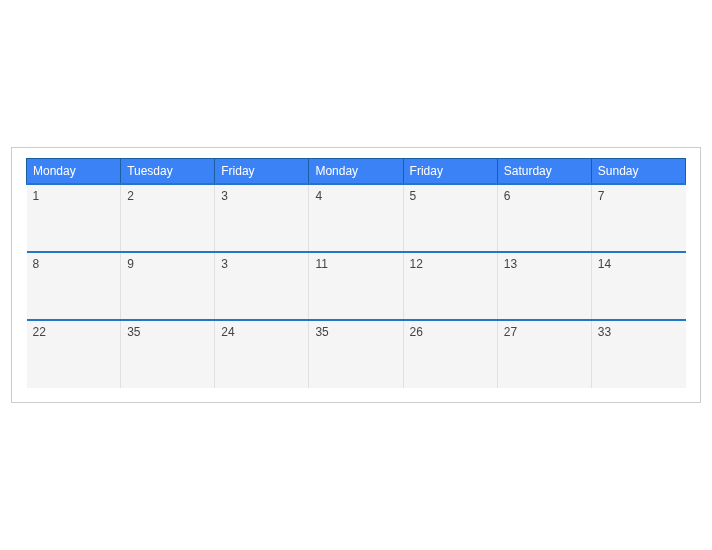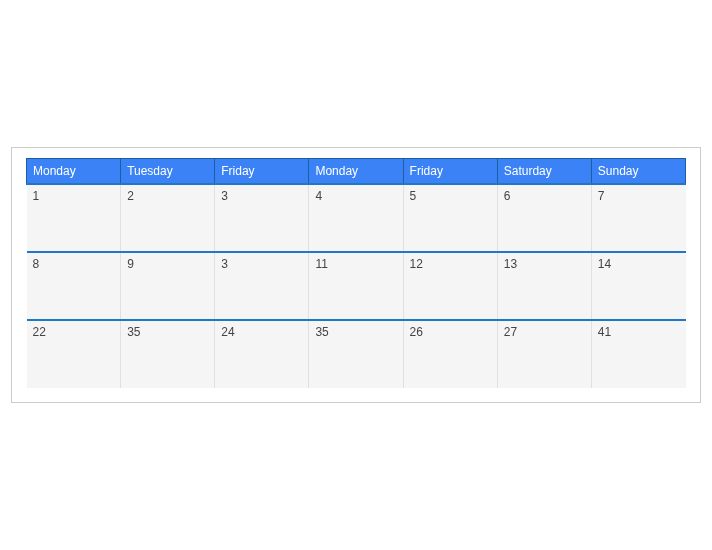--- a/index.html
+++ b/index.html
@@ -149,17 +149,17 @@
           <td><span class="day-number">13</span></td>
           <td><span class="day-number">14</span></td>
         </tr>
         <tr>
           <td><span class="day-number">22</span></td>
           <td><span class="day-number">35</span></td>
           <td><span class="day-number">24</span></td>
           <td><span class="day-number">35</span></td>
           <td><span class="day-number">26</span></td>
           <td><span class="day-number">27</span></td>
-          <td><span class="day-number">41</span></td>
+          <td><span class="day-number">33</span></td>
         </tr>
       </tbody>
   </table>
 </div>
 
 </body></html>

